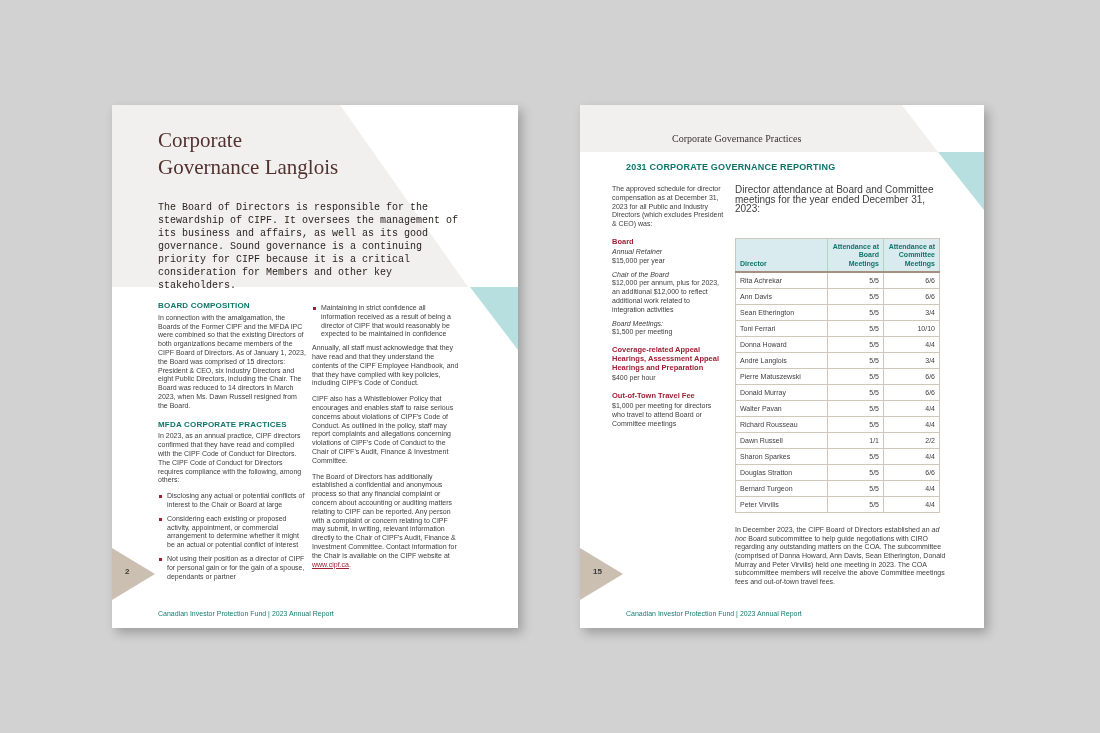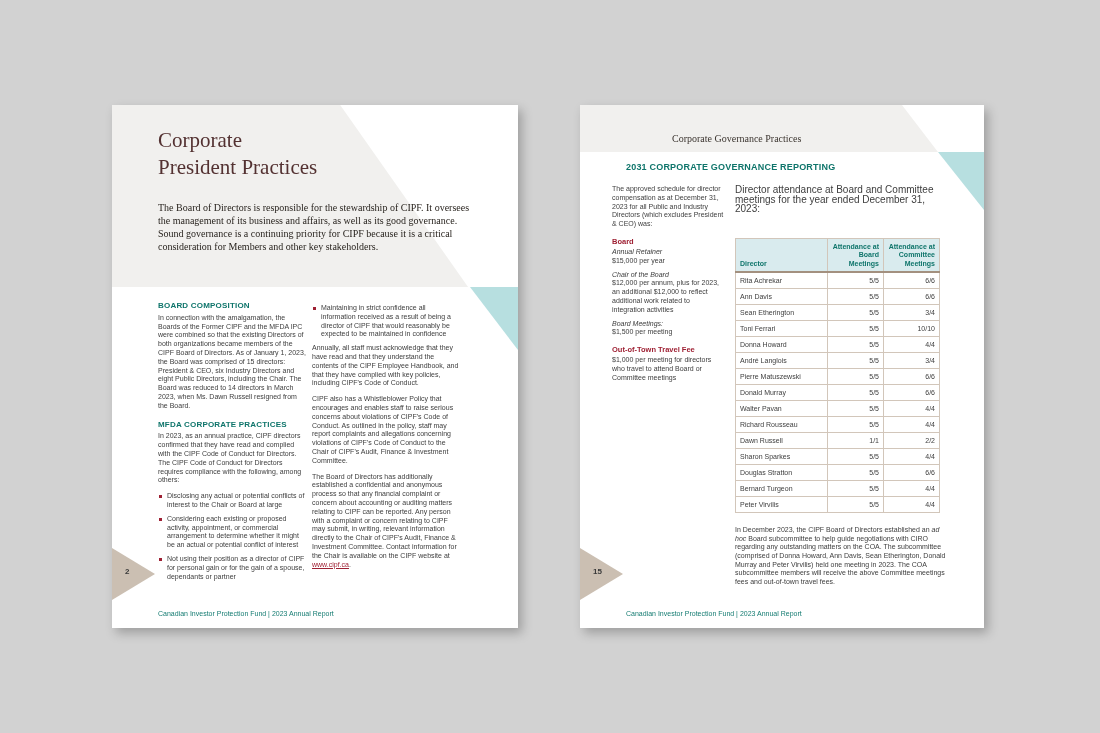--- a/index.html
+++ b/index.html
@@ -25,21 +25,21 @@
   .teal-tri-left{top:182px;width:48px;height:63px;}
   .teal-tri-right{top:47px;width:46px;height:58px;}
   .page-num-tri{position:absolute;left:0;top:443px;width:43px;height:52px;
             background:var(--tantri);clip-path:polygon(0 0,100% 50%,0 100%);}
   .page-num{position:absolute;left:13px;top:462px;font-size:8px;font-weight:bold;color:#3a3a3a;}
 
   
   .title{position:absolute;left:46px;top:22px;font-family:"Liberation Serif",serif;
          font-size:21px;line-height:27px;color:var(--maroon);}
   .intro{position:absolute;left:46px;top:96px;width:318px;
-         font-family:Liberation Serif, serif;font-size:10px;line-height:13px;color:#29241f;}
+         font-family:Liberation Mono, monospace;font-size:10px;line-height:13px;color:#29241f;}
   .cols{position:absolute;left:46px;top:197px;width:314px;display:flex;gap:4px;}
   .col{width:150px;font-size:7px;line-height:8.8px;color:var(--body);}
   .sec-head{font-size:8px;font-weight:bold;color:var(--teal);letter-spacing:.2px;margin-bottom:3px;}
   .col p{margin-bottom:7px;}
   .bullets{list-style:none;margin-top:2px;}
   .bullets li{position:relative;padding-left:9px;margin-bottom:5px;}
   .bullets li::before{content:"";position:absolute;left:1px;top:3px;width:3px;height:3px;background:var(--red);}
   .mt{margin-top:10px;}
   a.doc-link{color:var(--red);text-decoration:underline;cursor:pointer;}
   .footer{position:absolute;left:46px;top:505px;font-size:7px;color:var(--foot);}
@@ -73,21 +73,21 @@
 <body>
 
 <div class="canvas">
 
   <div class="page page-left">
     <div class="band band-left"></div>
     <div class="teal-tri teal-tri-left"></div>
 
     <div class="title">
       <span>Corporate</span><br>
-      <span>President Practices</span>
+      <span>Governance Langlois</span>
     </div>
 
     <div class="intro">The Board of Directors is responsible for the stewardship of CIPF. It oversees the management of its business and affairs, as well as its good governance. Sound governance is a continuing priority for CIPF because it is a critical consideration for Members and other key stakeholders.</div>
 
     <div class="cols">
       <div class="col">
         <div class="sec-head">BOARD COMPOSITION</div>
         <p>In connection with the amalgamation, the Boards of the Former CIPF and the MFDA IPC were combined so that the existing Directors of both organizations became members of the CIPF Board of Directors. As of January 1, 2023, the Board was comprised of 15 directors: President &amp; CEO, six Industry Directors and eight Public Directors, including the Chair. The Board was reduced to 14 directors in March 2023, when Ms. Dawn Russell resigned from the Board.</p>
         <div class="sec-head mt">MFDA CORPORATE PRACTICES</div>
         <p>In 2023, as an annual practice, CIPF directors confirmed that they have read and complied with the CIPF Code of Conduct for Directors. The CIPF Code of Conduct for Directors requires compliance with the following, among others:</p>
@@ -123,20 +123,24 @@
     <div class="comp-col">
       <p class="intro-p">The approved schedule for director compensation as at December 31, 2023 for all Public and Industry Directors (which excludes President &amp; CEO) was:</p>
       <div>
           <div class="comp-group">
             <div class="comp-head">Board</div>
             <div class="comp-item"><span class="comp-label">Annual Retainer</span><span>$15,000 per year</span></div>
             <div class="comp-item"><span class="comp-label">Chair of the Board</span><span>$12,000 per annum, plus for 2023, an additional $12,000 to reflect additional work related to integration activities</span></div>
             <div class="comp-item"><span class="comp-label">Board Meetings:</span><span>$1,500 per meeting</span></div>
           </div>
           <div class="comp-group">
+            <div class="comp-head">Coverage-related Appeal Hearings, Assessment Appeal Hearings and Preparation</div>
+            <div class="comp-item"><span>$400 per hour</span></div>
+          </div>
+          <div class="comp-group">
             <div class="comp-head">Out-of-Town Travel Fee</div>
             <div class="comp-item"><span>$1,000 per meeting for directors who travel to attend Board or Committee meetings</span></div>
           </div>
         </div>
     </div>
 
     <div class="att-col">
       <div class="att-intro">Director attendance at Board and Committee meetings for the year ended December 31, 2023:</div>
       <table class="att">
         <thead>

